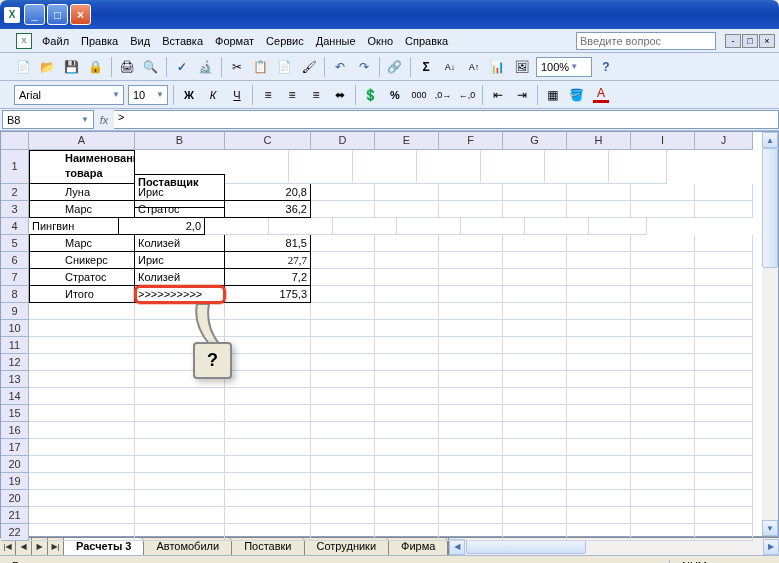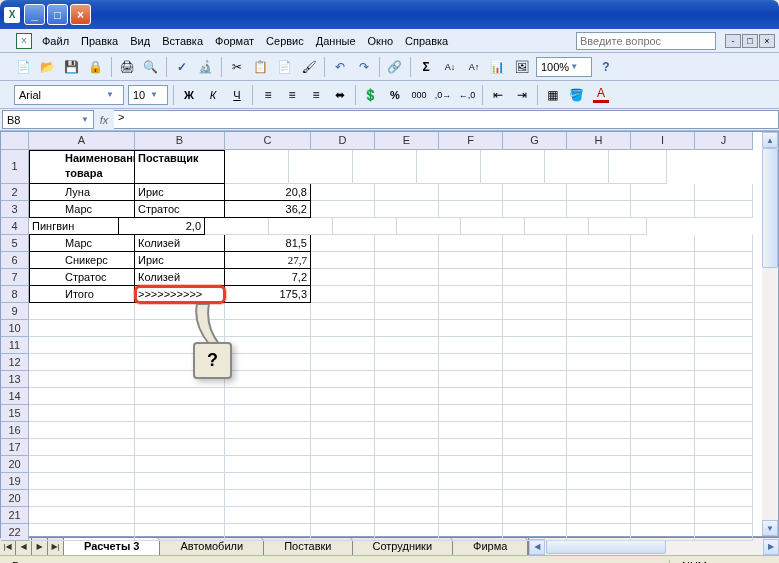--- a/index.html
+++ b/index.html
@@ -21,21 +21,21 @@
 .menubar .filler { flex: 1; }
 .menubar .askbox { width: 140px; height: 18px; border: 1px solid #7f9db9; background: #fff; color: #888; padding: 1px 3px; font-size: 11px; }
 .menubar .docbtns { display: flex; gap: 0; margin-left: 8px; }
 .menubar .docbtn { width: 16px; height: 14px; border: 1px solid #888; background: #d8e0ef; font-size: 9px; display: flex; align-items: center; justify-content: center; margin-left:1px;}
 
 
 .toolbar { background: #e6eefa; height: 28px; display: flex; align-items: center; padding: 0 4px; border-bottom: 1px solid #aab8d4;}
 .toolbar .handle { width: 4px; height: 18px; background: repeating-linear-gradient(to bottom,#89a #0,#89a 1px,transparent 1px,transparent 3px); margin-right: 4px; }
 .tbbtn { width: 22px; height: 22px; display: flex; align-items: center; justify-content: center; margin: 0 1px; border:1px solid transparent;}
 .tbsep { width: 1px; height: 20px; background: #aab8d4; margin: 0 3px; }
-.tbcombo { height: 20px; border: 1px solid #7f9db9; background: #fff; display: flex; align-items: center; padding: 0 8px 0 4px; margin: 0 2px;}
+.tbcombo { height: 20px; border: 1px solid #7f9db9; background: #fff; display: flex; align-items: center; padding: 0 2px 0 4px; margin: 0 2px;}
 .tbcombo .dd { width: 10px; font-size: 8px;color:#5a7db2;text-align:center; }
 
 
 .formulabar { background: #e6eefa; height: 22px; display: flex; align-items: center; border-bottom: 1px solid #aab8d4; padding-left: 2px;}
 .namebox { width: 92px; height: 19px; border: 1px solid #7f9db9; background: #fff; padding: 0 4px; display: flex; align-items: center; justify-content: space-between;}
 .namebox .dd { font-size: 8px; color: #5a7db2; }
 .fxlabel { width: 20px; text-align: center; font-style: italic; color:#666;}
 .formula-input { flex: 1; background: #fff; height: 19px; border: 1px solid #7f9db9; border-left:none; padding: 0 4px; }
 
 
@@ -67,21 +67,21 @@
 
 .vscroll { position: absolute; right: 0; top: 0; width: 16px; bottom: 0; background: #efe;}
 .vscroll .sbtn { height: 16px; background: linear-gradient(to bottom,#eef3fb,#cfe0f7); border:1px solid #b0c4e4; display:flex;align-items:center;justify-content:center;font-size:8px;color:#4a6ea9;}
 .vscroll .strack { position: absolute; top: 16px; bottom: 16px; left: 0; right: 0; background: #f2f1ef; }
 .vscroll .sthumb { position: absolute; left: 0; right: 0; background: linear-gradient(to right,#eef3fb,#cfe0f7); border:1px solid #b0c4e4; border-radius:2px;}
 
 
 .tabsbar { height: 18px; display: flex; align-items: stretch; background: #ece9d8; border-top:1px solid #888;}
 .tabsbar .navbtns { display: flex; }
 .tabsbar .navbtn { width: 16px; border-right: 1px solid #888; background:#ece9d8; display:flex;align-items:center;justify-content:center;font-size:8px;color:#333;}
-.tabsbar .tab { padding: 1px 20px; border-right: 1px solid #888; background: #ece9d8; border-top-right-radius:4px; font-size:11px; line-height:15px;}
+.tabsbar .tab { padding: 1px 12px; border-right: 1px solid #888; background: #ece9d8; border-top-right-radius:4px; font-size:11px; line-height:15px;}
 .tabsbar .tab.active { background: #fff; font-weight: bold; }
 .tabsbar .hscroll { flex: 1; display: flex; align-items: center; background:#f2f1ef; border-left:1px solid #888;}
 .tabsbar .hsbtn { width: 16px; height: 16px; background: linear-gradient(to bottom,#eef3fb,#cfe0f7); border:1px solid #b0c4e4;display:flex;align-items:center;justify-content:center;font-size:8px;color:#4a6ea9;}
 .tabsbar .hstrack { flex: 1; height: 16px; background:#f2f1ef;}
 .tabsbar .hsthumb { height: 14px; background: linear-gradient(to bottom,#eef3fb,#cfe0f7); border:1px solid #b0c4e4; border-radius:2px; margin:1px;}
 
 
 .statusbar { height: 20px; background: #ece9d8; display: flex; align-items: center; padding: 0 6px; border-top: 1px solid #aab8d4; font-size:11px;}
 .statusbar .sec { padding: 0 6px; }
 .statusbar .sfill { flex: 1; }
@@ -313,21 +313,21 @@
       <div class="rowhdr">17</div>
       <div class="rowhdr">20</div>
       <div class="rowhdr">19</div>
       <div class="rowhdr">20</div>
       <div class="rowhdr">21</div>
       <div class="rowhdr">22</div>
     </div>
   <div class="grid" id="grid">
       <div class="cellrow tall">
         <div class="cell bordered bleft btop header tallcell" style="width: 106px;">Наименование товара</div>
-        <div class="cell bordered btop header tallcell" style="width: 90px;">Поставщик</div>
+        <div class="cell bordered btop header tallcell" style="width: 90px; margin-top: 24px;">Поставщик</div>
         <div class="cell" style="width: 64px;"></div>
         <div class="cell" style="width: 64px;"></div>
         <div class="cell" style="width: 64px;"></div>
         <div class="cell" style="width: 64px;"></div>
         <div class="cell" style="width: 64px;"></div>
         <div class="cell" style="width: 64px;"></div>
         <div class="cell" style="width: 58px;"></div>
       </div>
       <div class="cellrow">
         <div class="cell bordered bleft" style="width: 106px;">Луна</div>

